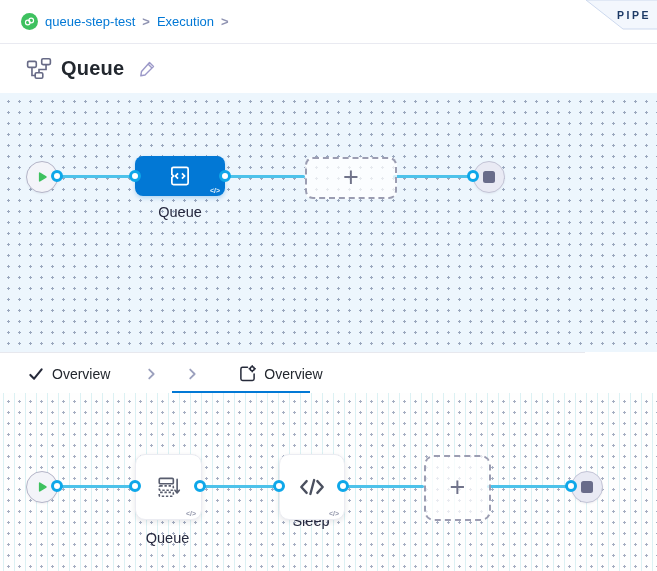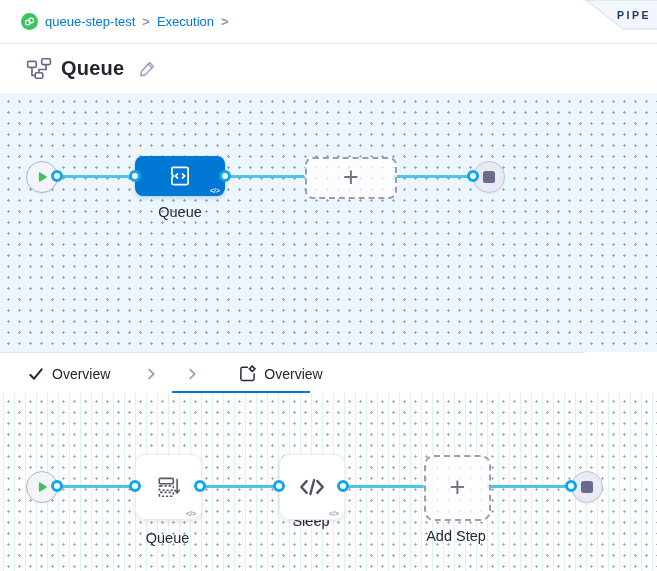--- a/index.html
+++ b/index.html
@@ -233,21 +233,20 @@
       </svg>
       <span class="code-badge">&lt;/&gt;</span>
     </div>
     <div class="port" style="left:273px;top:87px;"></div>
     <div class="port" style="left:337px;top:87px;"></div>
     <div class="node-label" style="left:279px;top:120px;width:64px;">Sleep</div>
 
     <div class="add-box" style="left:424px;top:62px;width:63px;height:62px;border-radius:10px;">
       <span class="plus">+</span>
     </div>
-    <div class="node-label" style="left:408px;top:135px;width:96px;">Add Step</div>
 
     <div class="port" style="left:565px;top:87px;"></div>
     <div class="node-circle end-circle" style="left:571px;top:78px;">
       <div class="stop-square"></div>
     </div>
   </div>
 
 </div>
 
 </body></html>

